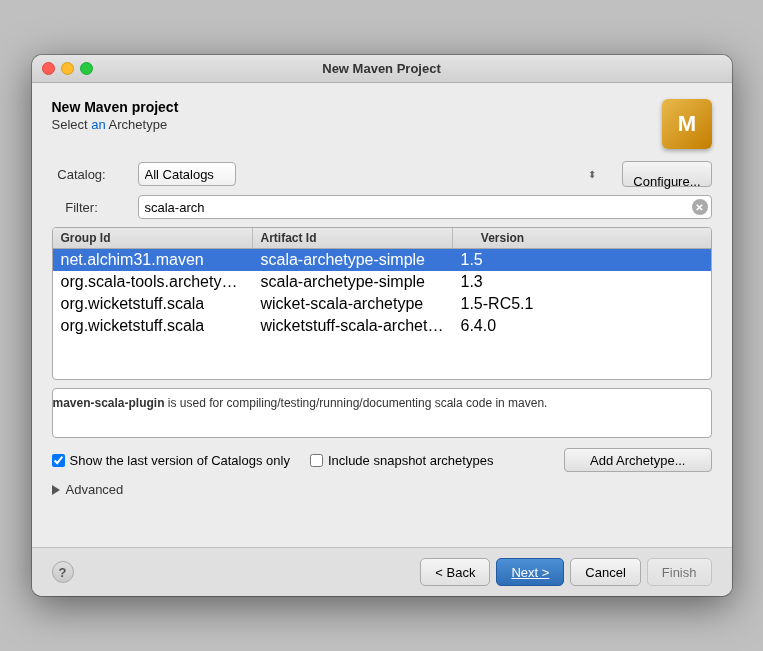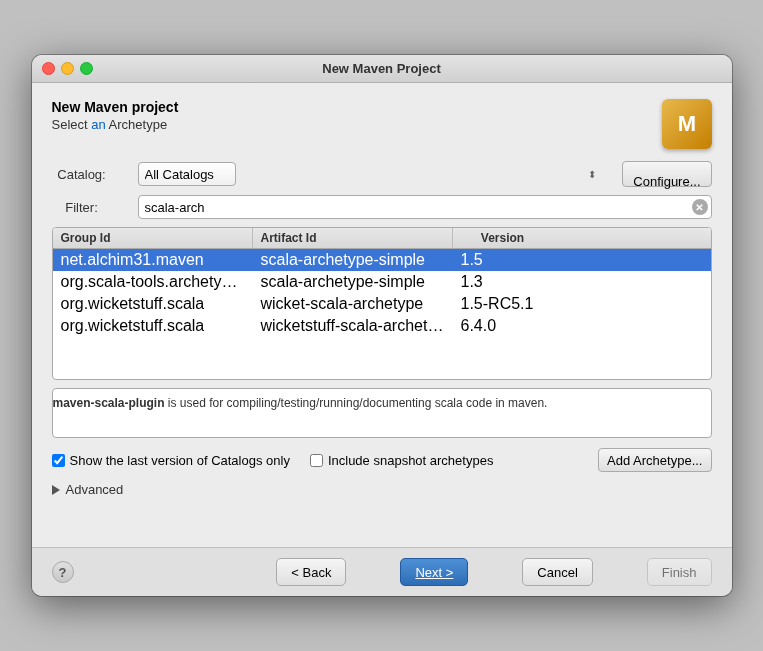--- a/index.html
+++ b/index.html
@@ -237,21 +237,21 @@
       gap: 5px;
       font-size: 13px;
       cursor: pointer;
     }
     .checkbox-label input[type="checkbox"] {
       cursor: pointer;
     }
     .add-archetype-btn {
       margin-left: auto;
       height: 24px;
-      padding: 0 8px;
+      padding: 0 25px;
       background: linear-gradient(to bottom, #f5f5f5, #e0e0e0);
       border: 1px solid #aaa;
       border-radius: 4px;
       font-size: 13px;
       cursor: pointer;
       color: #000;
     }
     .advanced-section {
       display: flex;
       align-items: center;
@@ -302,21 +302,20 @@
     }
     .footer-btn {
       height: 28px;
       padding: 0 14px;
       background: linear-gradient(to bottom, #f5f5f5, #e0e0e0);
       border: 1px solid #aaa;
       border-radius: 5px;
       font-size: 13px;
       cursor: pointer;
       color: #000;
-      margin-left: 48px;
     }
     .footer-btn.primary {
       background: linear-gradient(to bottom, #4d90d6, #2e6db5);
       border-color: #2359a0;
       color: white;
       text-decoration: underline;
     }
     .footer-btn:disabled {
       opacity: 0.5;
       cursor: default;

